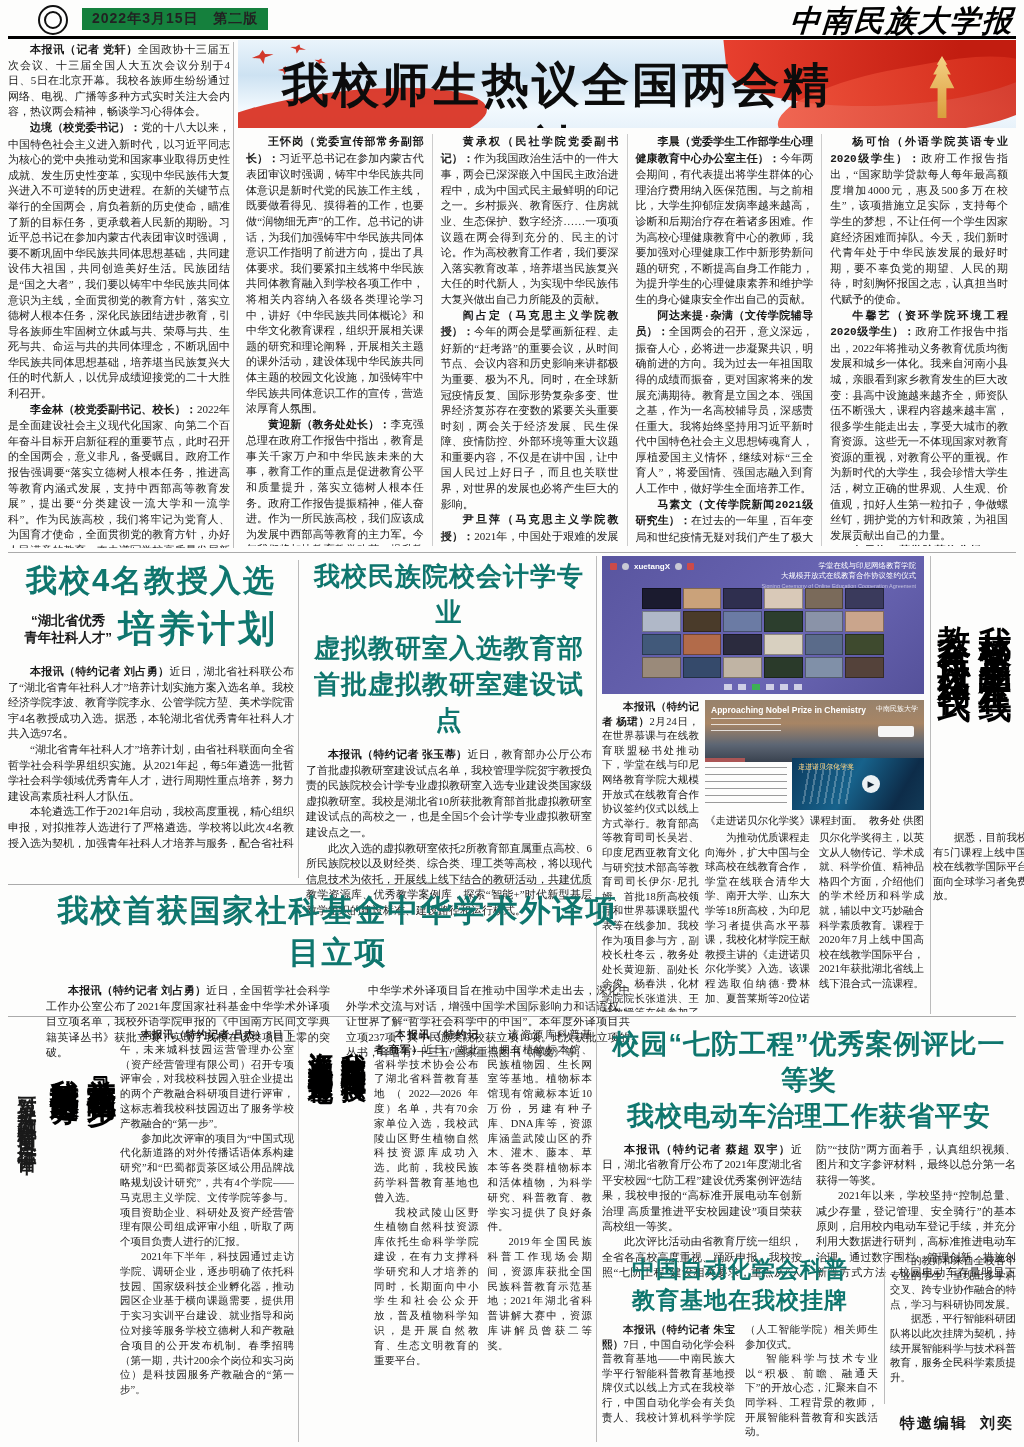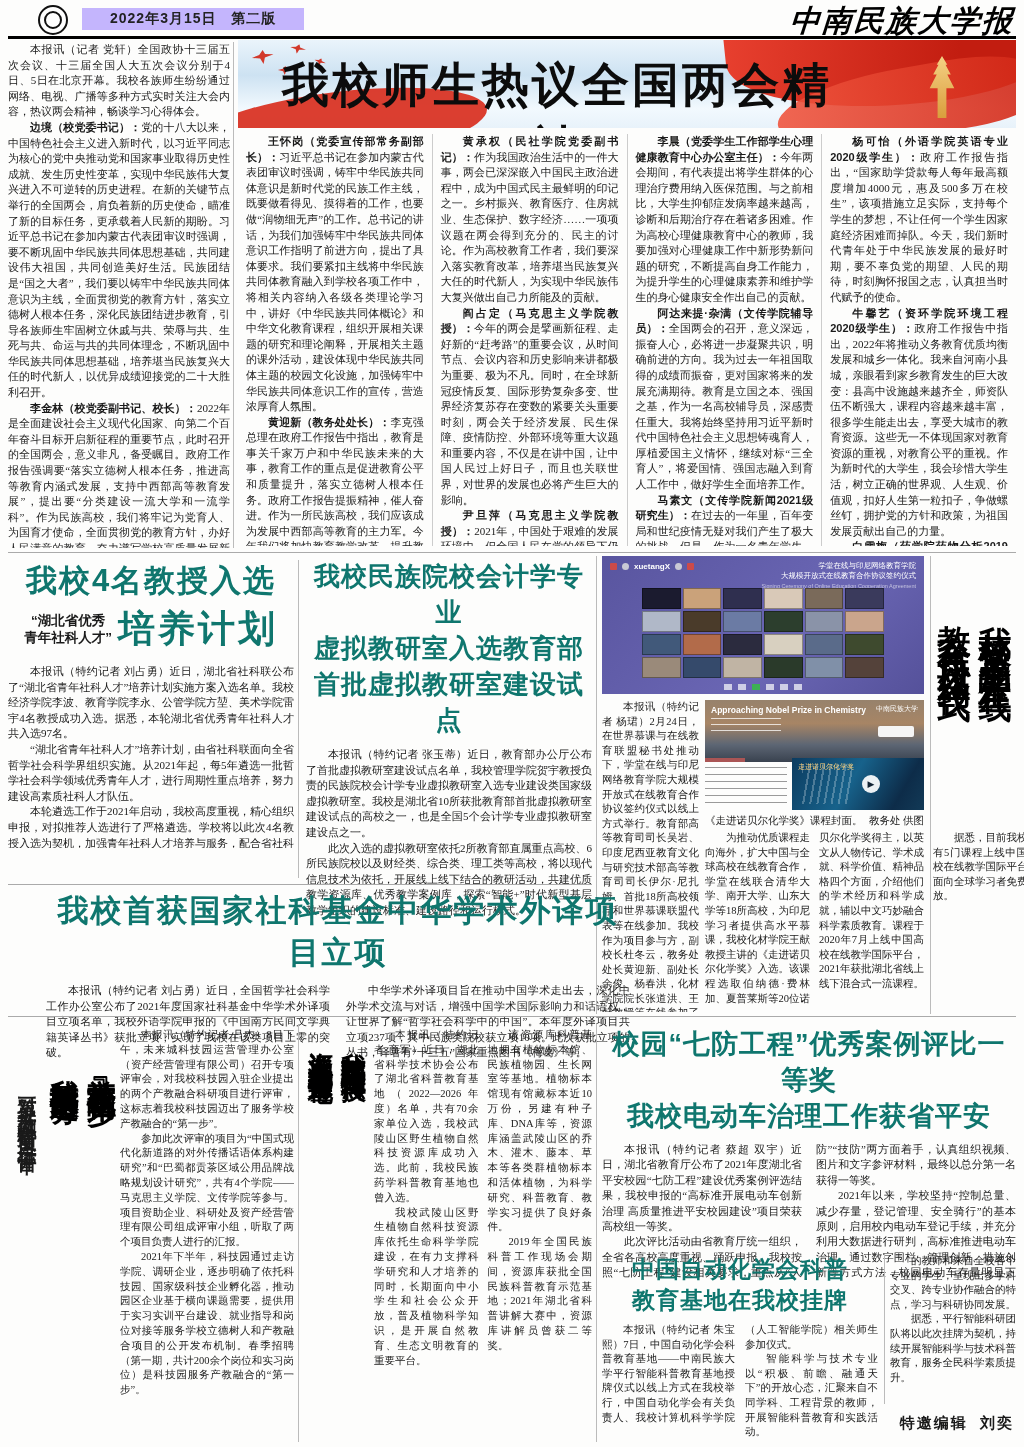--- a/index.html
+++ b/index.html
@@ -3,28 +3,28 @@
 <meta charset="utf-8">
 <style>
   html,body{margin:0;padding:0;background:#888;}
   .page{position:relative;width:1024px;height:1447px;background:#fdfdfc;margin:0 auto;overflow:hidden;
         font-family:"Liberation Serif",serif;color:#1a1a1a;}
   
   .hdr{position:absolute;top:5px;left:8px;width:1008px;height:28px;}
   .logo{position:absolute;left:30px;top:0px;width:26px;height:26px;border-radius:50%;
         border:2px solid #111;background:#fff;display:flex;align-items:center;justify-content:center;}
   .logo .inner{width:14px;height:14px;border-radius:50%;border:2px solid #111;}
-  .datebox{position:absolute;left:74px;top:3px;background:#c4b5fd;padding:2px 28px;
+  .datebox{position:absolute;left:74px;top:3px;background:#15803d;padding:2px 10px;
            font-size:14px;font-weight:bold;letter-spacing:1px;color:#222;font-family:"Liberation Sans",sans-serif;}
   .masthead{position:absolute;right:2px;top:-4px;font-family:"DejaVu Serif",serif;font-style:italic;
             font-weight:900;font-size:30px;letter-spacing:2px;color:#000;transform:skewX(-4deg);}
   .hdr-rule{position:absolute;top:36px;left:8px;width:1008px;height:0;border-top:3px solid #000;}
   
   .para{margin:0;text-indent:2em;text-align:justify;}
-  .byline{font-weight:normal;}
+  .byline{font-weight:bold;}
   .col-block{overflow:hidden;font-size:11px;line-height:15.6px;}
   .vline{position:absolute;width:0;border-left:1px solid #bbb;}
   .hline{position:absolute;height:0;border-top:1px solid #aaa;}
   .htitle{font-family:"Liberation Sans",sans-serif;font-weight:900;color:#0f766e;text-align:center;}
   .vtitle{font-family:"Liberation Sans",sans-serif;font-weight:900;color:#000;
           text-orientation:upright;}
   
   .banner{position:absolute;left:238px;top:40px;width:778px;height:88px;overflow:hidden;
           background:linear-gradient(180deg,#eaf4fb 0%,#cde2f2 40%,#f2f9fe 78%,#e8f2fa 100%);}
   .banner-title{position:absolute;left:40px;right:180px;top:14px;font-size:47px;letter-spacing:3px;
@@ -41,21 +41,21 @@
   .swoosh{position:absolute;left:-50px;bottom:-34px;width:300px;height:70px;background:#d93425;
           border-radius:50%;transform:rotate(-7deg);opacity:.95;}
   .dove{position:absolute;background:#d2392b;
         clip-path:polygon(0 40%,35% 30%,55% 0,62% 32%,100% 46%,58% 56%,46% 100%,36% 56%);}
   
   .lead-col1{position:absolute;left:8px;top:42px;width:222px;height:506px;}
   .lead-cols{position:absolute;left:238px;top:134px;width:778px;height:412px;display:flex;}
   .lead-cols .c{flex:1;padding:0 8px;border-right:1px solid #ccc;overflow:hidden;
                 font-size:11px;line-height:15.6px;}
   .lead-cols .c:last-child{border-right:none;}
-  .quote b{font-family:Liberation Sans, sans-serif;}
+  .quote b{font-family:Liberation Mono, monospace;}
   
   .a2{position:absolute;left:8px;top:560px;width:286px;height:320px;}
   .a2 .t1{font-size:31px;letter-spacing:2px;}
   .a2 .trow{display:flex;justify-content:center;align-items:center;gap:6px;margin-top:2px;}
   .a2 .tsmall{font-size:13.5px;line-height:17px;font-weight:900;font-family:Liberation Sans, sans-serif;text-align:center;}
   .a2 .t2{font-size:37px;letter-spacing:3px;}
   .a3{position:absolute;left:306px;top:558px;width:286px;height:322px;}
   .a3 .tl{font-size:26px;line-height:36px;letter-spacing:1px;}
   
   .conf{position:absolute;left:602px;top:556px;width:322px;height:138px;overflow:hidden;

